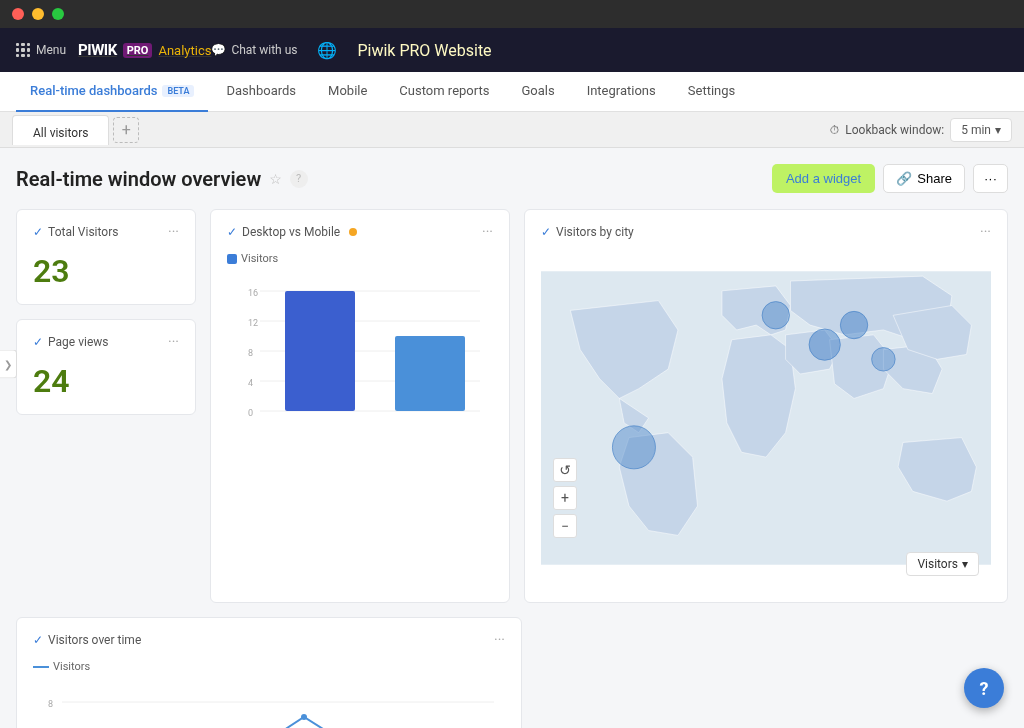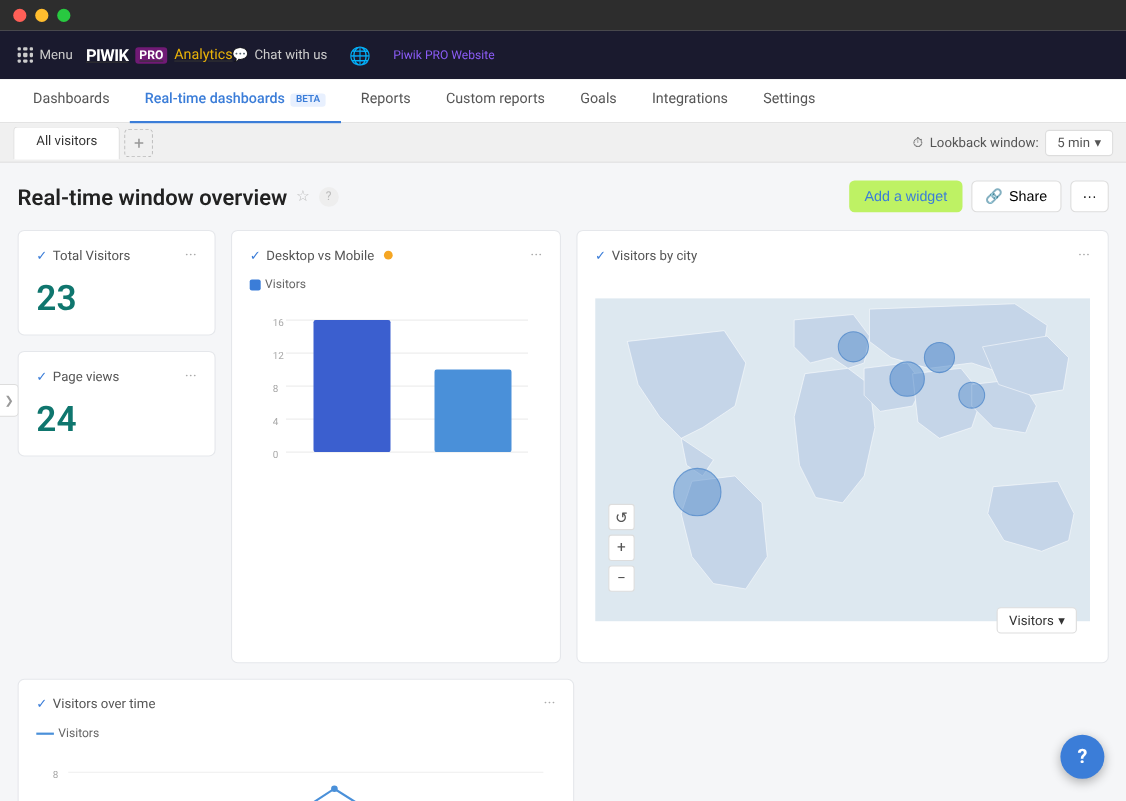--- a/index.html
+++ b/index.html
@@ -33,21 +33,21 @@
     .topnav-left { display: flex; align-items: center; gap: 12px; }
     .menu-btn { color: #ccc; font-size: 12px; display: flex; align-items: center; gap: 6px; cursor: pointer; }
     .grid-icon { display: grid; grid-template-columns: 1fr 1fr 1fr; gap: 2px; width: 14px; height: 14px; }
     .grid-icon span { background: #ccc; border-radius: 1px; }
     .brand { display: flex; align-items: center; gap: 6px; text-decoration: underline; }
     .brand-logo { font-weight: 700; color: white; font-size: 15px; letter-spacing: -0.5px; }
     .brand-pro { background: #701a75; color: white; font-size: 11px; padding: 1px 4px; border-radius: 3px; font-weight: 700; }
     .brand-analytics { color: #eab308; font-size: 13px; }
     .topnav-right { display: flex; align-items: center; gap: 20px; }
     .chat-btn { color: #ccc; font-size: 12px; display: flex; align-items: center; gap: 5px; cursor: pointer; }
-    .piwik-website { color: #8b5cf6; font-size: 11px; cursor: pointer; }
+    .piwik-website { color: #fef9c3; font-size: 16px; cursor: pointer; }
 
     
     .secnav {
       background: white;
       height: 40px;
       display: flex;
       align-items: center;
       padding: 0 16px;
       border-bottom: 1px solid #e0e0e0;
       gap: 4px;
@@ -90,21 +90,21 @@
     .tabbar-left { display: flex; align-items: center; gap: 4px; }
     .tab-item {
       background: white;
       border: 1px solid #ddd;
       border-bottom: none;
       padding: 5px 20px;
       font-size: 12px;
       cursor: pointer;
       border-radius: 4px 4px 0 0;
       height: 30px;
-      display: flex; align-items: flex-start;
+      display: flex; align-items: flex-end;
     }
     .tab-add { background: transparent; border: 1px dashed #bbb; color: #999; width: 26px; height: 26px; border-radius: 4px; display: flex; align-items: center; justify-content: center; cursor: pointer; font-size: 16px; }
     .lookback { display: flex; align-items: center; gap: 6px; font-size: 12px; color: #555; }
     .lookback-btn { border: 1px solid #ddd; background: white; padding: 4px 10px; border-radius: 4px; cursor: pointer; font-size: 12px; display: flex; align-items: center; gap: 4px; }
 
     
     .main { padding: 16px; background: #f5f6f8; min-height: calc(728px - 148px); }
 
     
     .page-header { display: flex; align-items: center; justify-content: space-between; margin-bottom: 16px; }
@@ -123,21 +123,21 @@
       background: white;
       border: 1px solid #e5e7eb;
       border-radius: 6px;
       padding: 14px 16px;
       width: 180px;
       flex-shrink: 0;
     }
     .widget-header { display: flex; align-items: center; justify-content: space-between; margin-bottom: 12px; }
     .widget-title { font-size: 12px; color: #555; display: flex; align-items: center; gap: 5px; }
     .widget-more { color: #aaa; cursor: pointer; font-size: 14px; }
-    .widget-value { font-size: 32px; font-weight: 600; color: #0f766e; }
+    .widget-value { font-size: 32px; font-weight: 600; color: #4d7c0f; }
 
     
     .widget-chart {
       background: white;
       border: 1px solid #e5e7eb;
       border-radius: 6px;
       padding: 14px 16px;
       flex: 1;
     }
 
@@ -277,29 +277,29 @@
     <div class="chat-btn">
       <span>💬</span>
       <span>Chat with us</span>
     </div>
     <div style="color:#aaa; font-size:16px;">🌐</div>
     <div class="piwik-website">Piwik PRO Website</div>
   </div>
 </div>
 
 <div class="secnav">
-  <div class="secnav-item">
-    <span>Dashboards</span>
-  </div>
   <div class="secnav-item active">
     <span>Real-time dashboards</span>
     <span class="beta-badge">BETA</span>
   </div>
   <div class="secnav-item">
-    <span>Reports</span>
+    <span>Dashboards</span>
+  </div>
+  <div class="secnav-item">
+    <span>Mobile</span>
   </div>
   <div class="secnav-item">
     <span>Custom reports</span>
   </div>
   <div class="secnav-item">
     <span>Goals</span>
   </div>
   <div class="secnav-item">
     <span>Integrations</span>
   </div>

